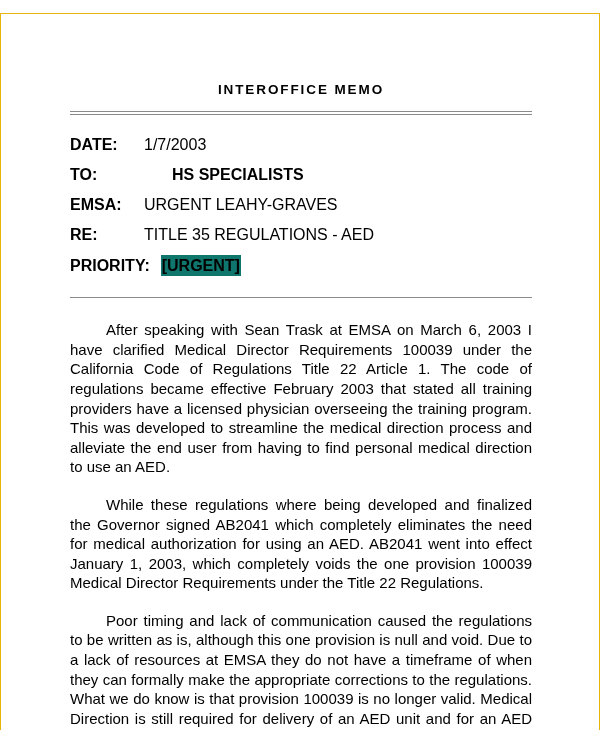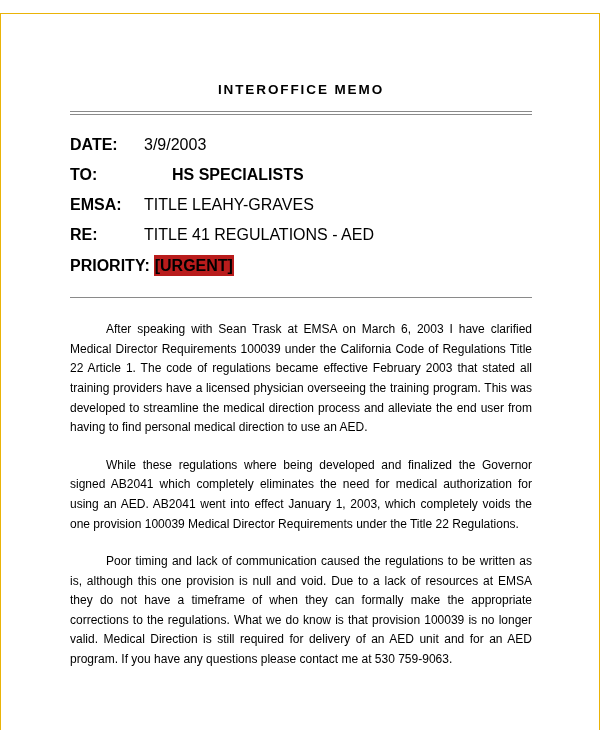--- a/index.html
+++ b/index.html
@@ -72,42 +72,42 @@
   .field-label {
     font-weight: bold;
     white-space: nowrap;
     flex: 0 0 auto;
   }
   .field-label.fixed {
     width: 74px;
   }
   .field-label.priority {
     width: auto;
-    padding-right: 4px;
+    padding-right: 11px;
   }
   .field-value {
     white-space: nowrap;
   }
   .field-value.bold {
     font-weight: bold;
     padding-left: 28px;
   }
   .field-value.highlight {
     font-weight: bold;
-    background: #b91c1c;
+    background: #0f766e;
     padding: 0 1px;
   }
 
   
   .memo-body {
     margin-top: 22px;
   }
   .memo-para {
     margin: 0 0 18px 0;
-    font-size: 12px;
+    font-size: 15px;
     line-height: 19.6px;
     text-align: justify;
     text-indent: 36px;
     hyphens: none;
   }
   .memo-para:last-child {
     margin-bottom: 0;
   }
 </style>
 </head>
@@ -116,33 +116,33 @@
 <div class="page">
   <div class="sheet">
 
     <h1 class="memo-title">INTEROFFICE MEMO</h1>
 
     <div class="rule-double"></div>
 
     <div class="memo-fields">
         <div class="field-row">
           <span class="field-label fixed">DATE:</span>
-          <span class="field-value">3/9/2003</span>
+          <span class="field-value">1/7/2003</span>
         </div>
         <div class="field-row">
           <span class="field-label fixed">TO:</span>
           <span class="field-value bold">HS SPECIALISTS</span>
         </div>
         <div class="field-row">
           <span class="field-label fixed">EMSA:</span>
-          <span class="field-value">TITLE LEAHY-GRAVES</span>
+          <span class="field-value">URGENT LEAHY-GRAVES</span>
         </div>
         <div class="field-row">
           <span class="field-label fixed">RE:</span>
-          <span class="field-value">TITLE 41 REGULATIONS - AED</span>
+          <span class="field-value">TITLE 35 REGULATIONS - AED</span>
         </div>
         <div class="field-row">
           <span class="field-label priority">PRIORITY:</span>
           <span class="field-value highlight">[URGENT]</span>
         </div>
       </div>
 
     <div class="rule-single"></div>
 
     <div class="memo-body">

